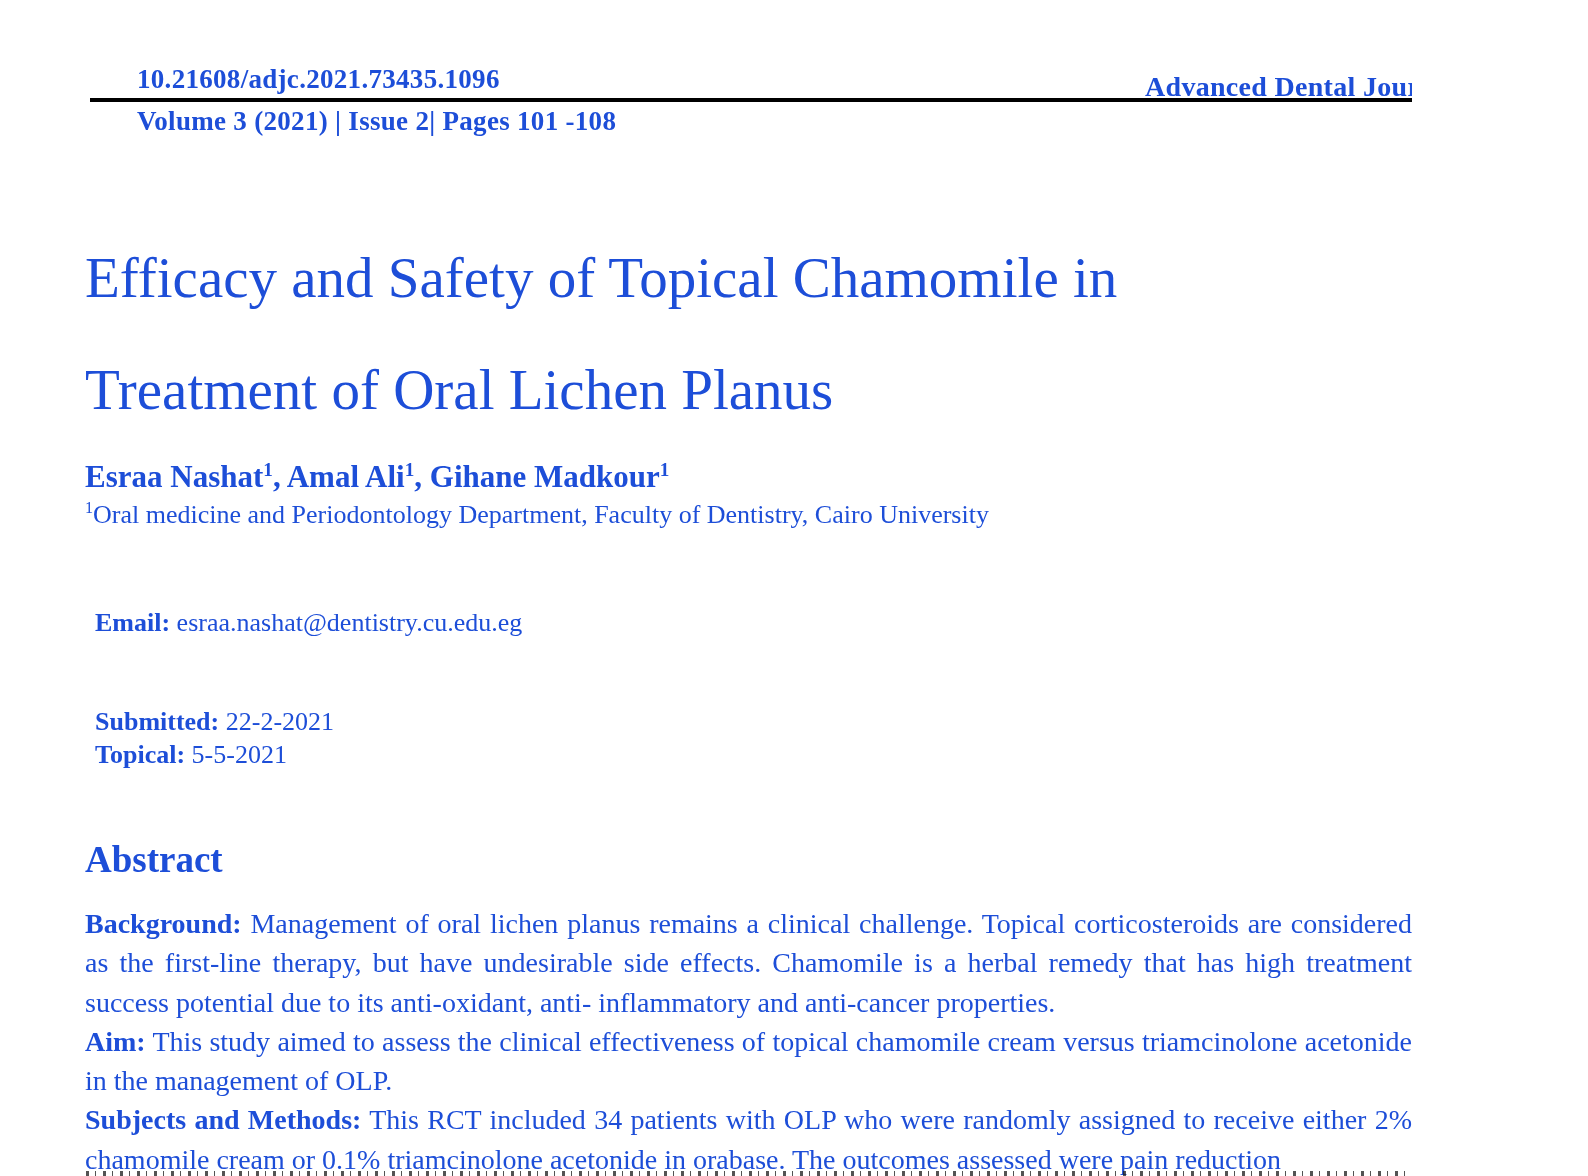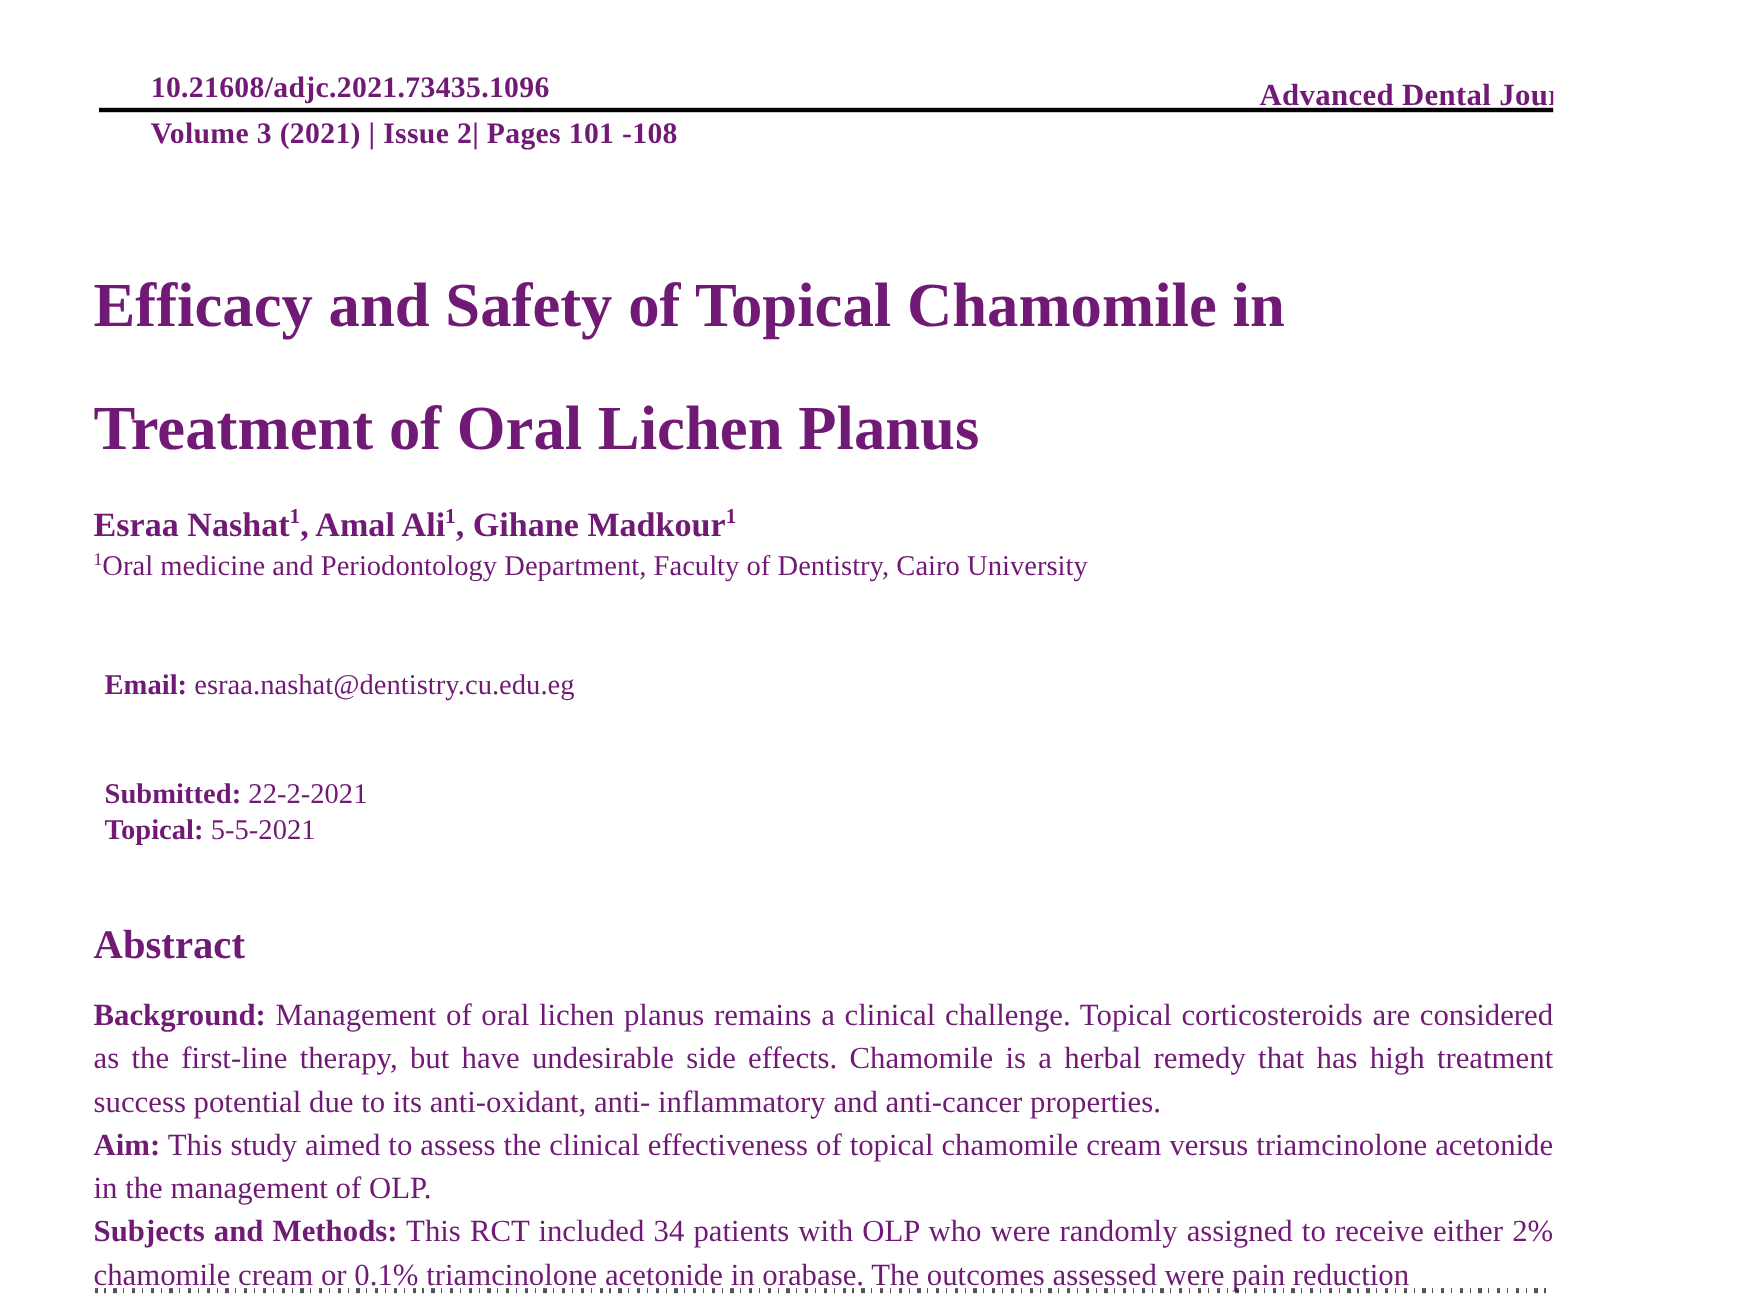--- a/index.html
+++ b/index.html
@@ -4,21 +4,21 @@
 <style>
   * { margin: 0; padding: 0; box-sizing: border-box; }
   html, body { background: #ffffff; }
   .page {
     position: relative;
     width: 1412px;
     height: 1176px;
     background: #ffffff;
     overflow: hidden;
     font-family: "Liberation Serif", serif;
-    color: #701a75;
+    color: #1d4ed8;
   }
 
   
   .doi {
     position: absolute; left: 137px; top: 64px;
     font-size: 27px; font-weight: bold; letter-spacing: 0.3px;
     white-space: nowrap;
   }
   .journal-name {
     position: absolute; left: 1145px; top: 71px;
@@ -46,21 +46,21 @@
     font-family: "Liberation Sans", sans-serif;
     font-weight: bold; font-size: 40px; line-height: 52px;
     letter-spacing: 0.5px;
     white-space: nowrap;
   }
 
   
   .article-title {
     position: absolute; left: 85px; top: 222px;
     width: 1420px;
-    font-size: 57px; font-weight: bold; line-height: 112px;
+    font-size: 57px; font-weight: normal; line-height: 112px;
     white-space: nowrap;
   }
 
   
   .authors {
     position: absolute; left: 85px; top: 459px;
     font-size: 31px; font-weight: bold; white-space: nowrap;
   }
   .authors sup, .affiliation sup { font-size: 0.62em; line-height: 0; }
   .affiliation {

